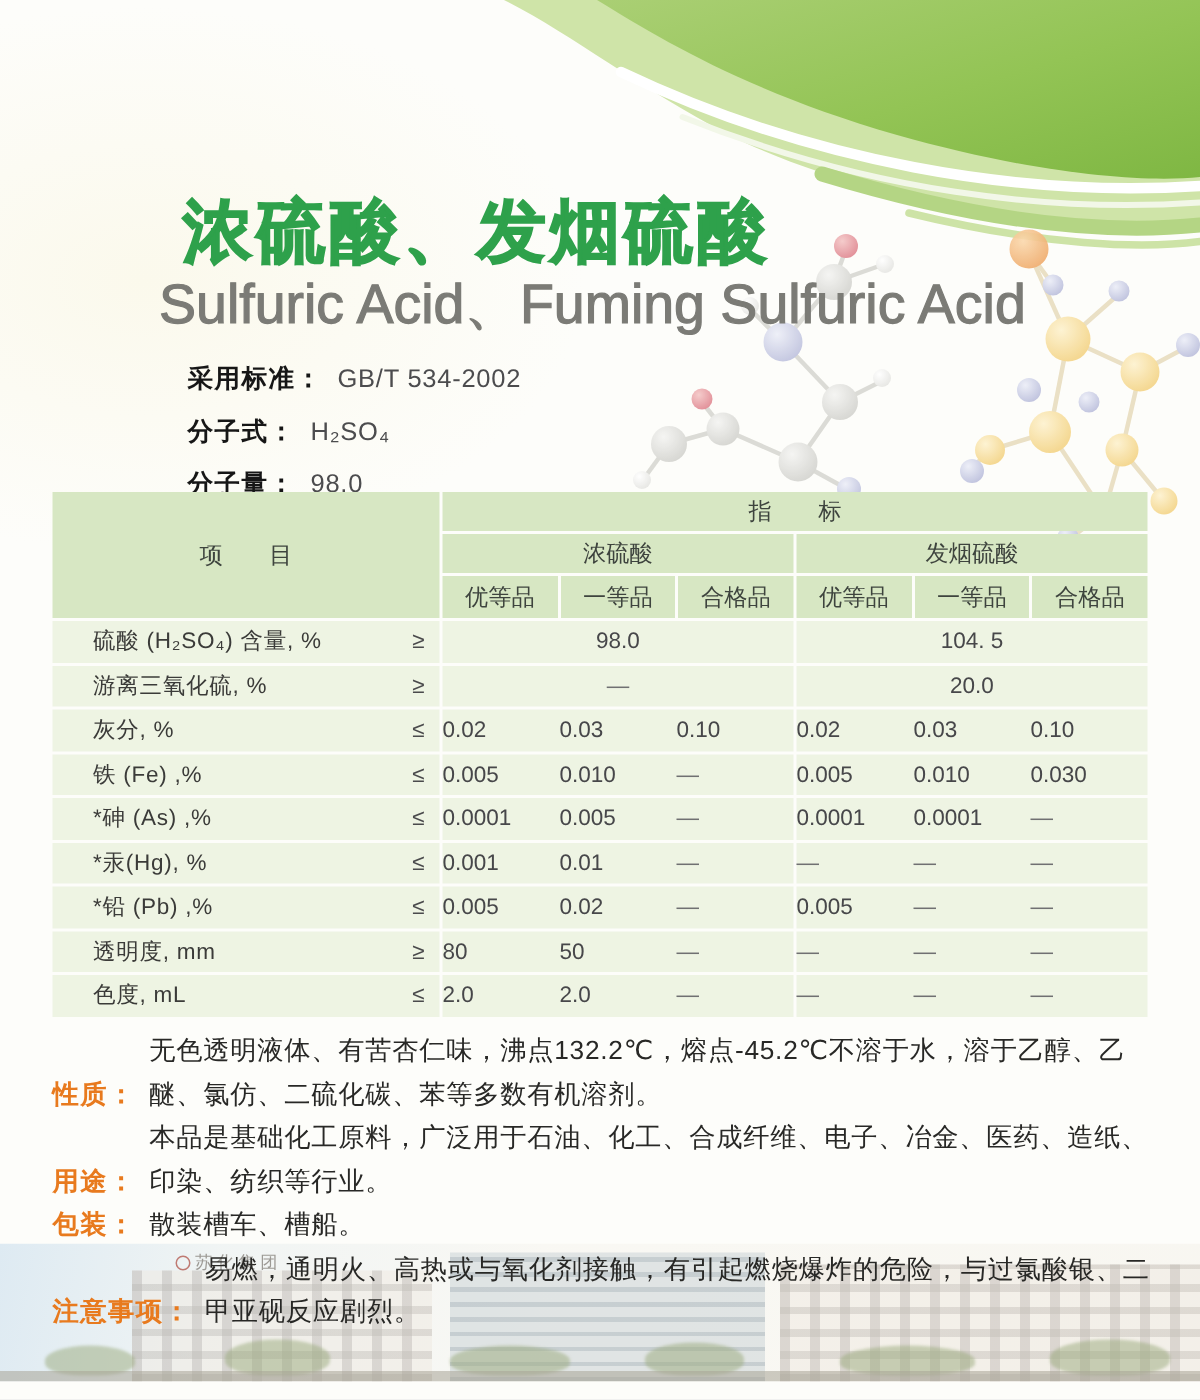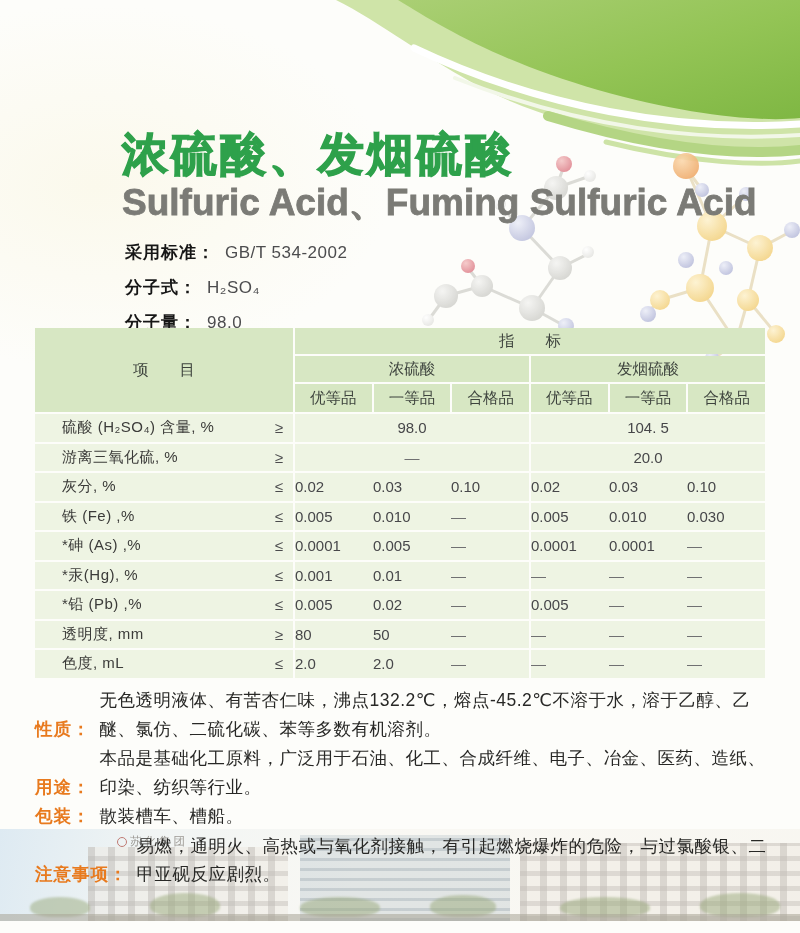--- a/index.html
+++ b/index.html
@@ -15,22 +15,22 @@
   .swoosh{position:absolute;top:0;left:0;pointer-events:none;}
   .molecules{position:absolute;top:0;left:0;pointer-events:none;}
 
   .title-zh{
     position:absolute;left:122px;top:124px;
     font-size:46px;font-weight:900;color:#2ea14b;
     letter-spacing:3px;-webkit-text-stroke:1.3px #2ea14b;
     z-index:3;
   }
   .title-en{
-    position:absolute;left:122px;top:178px;
-    font-size:37px;font-weight:bold;color:#7b7b76;
+    position:absolute;left:106px;top:178px;
+    font-size:37px;font-weight:normal;color:#7b7b76;
     letter-spacing:0px;-webkit-text-stroke:0.8px #7b7b76;
     white-space:nowrap;z-index:3;
   }
   .info-block{position:absolute;left:125px;top:231px;z-index:3;font-size:17px;}
   .info-row{display:flex;align-items:baseline;margin-bottom:12px;margin-top:10px;}
   .info-label{font-weight:bold;color:#161616;margin-right:10px;letter-spacing:1px;}
   .info-value{color:#4c4c4e;letter-spacing:0.5px;}
 
   .spec-table{
     position:absolute;left:35px;top:328px;width:730px;z-index:3;

